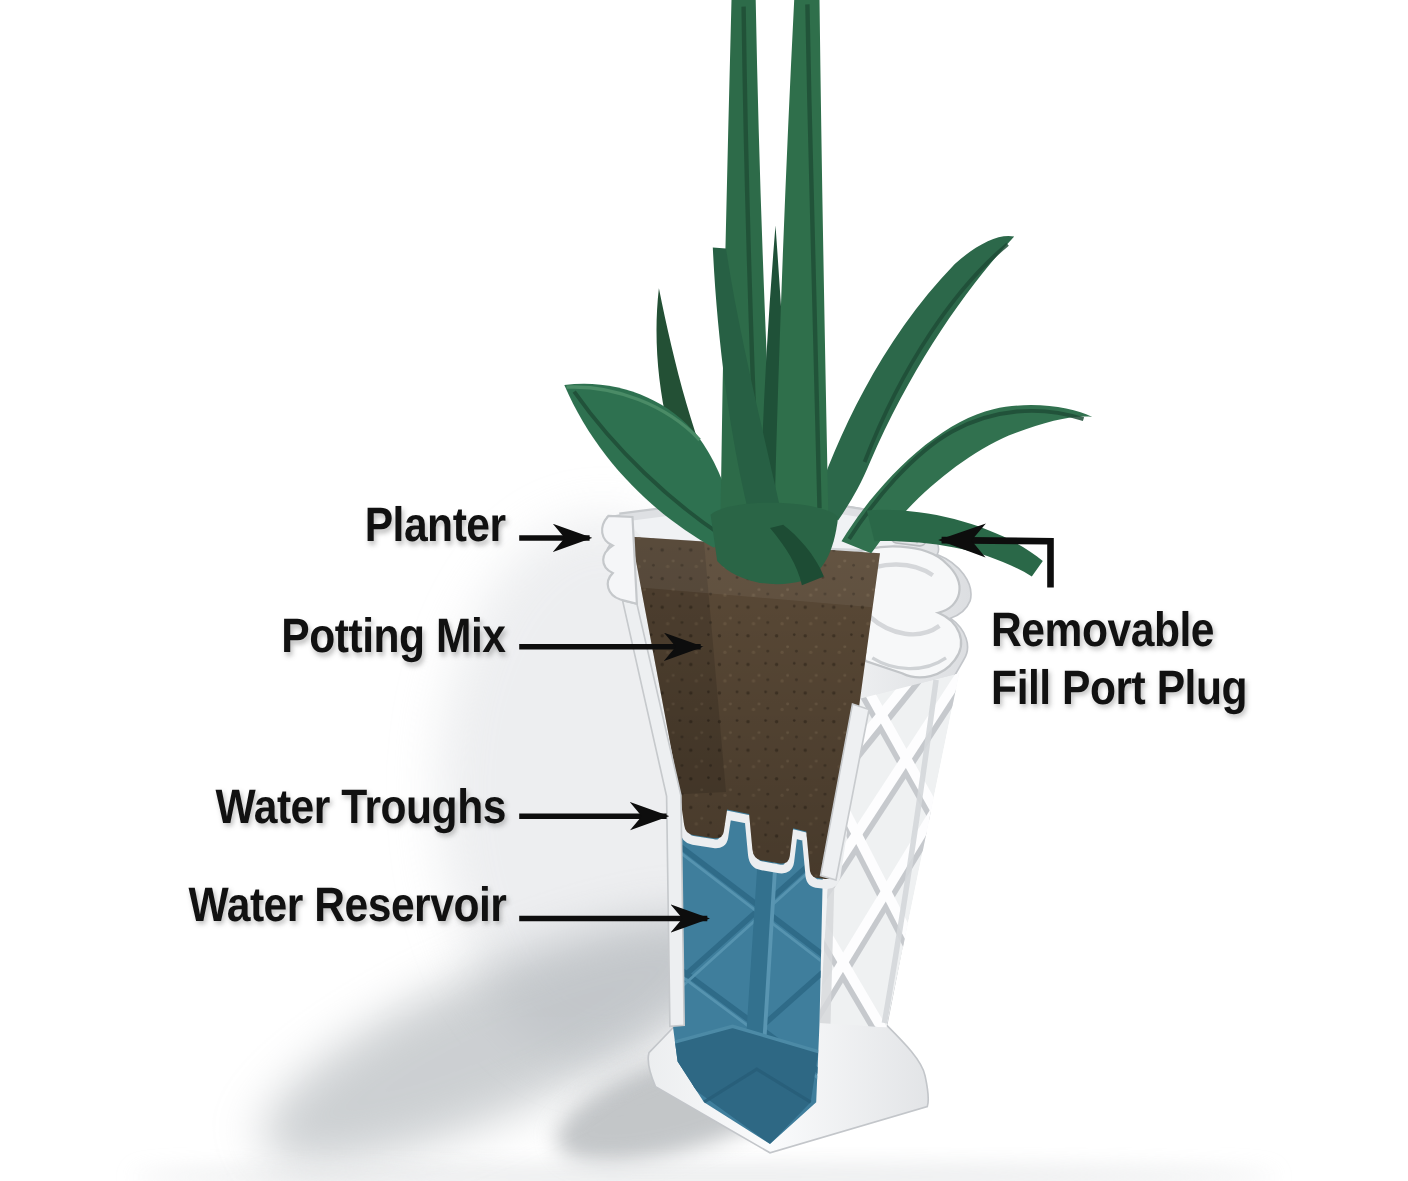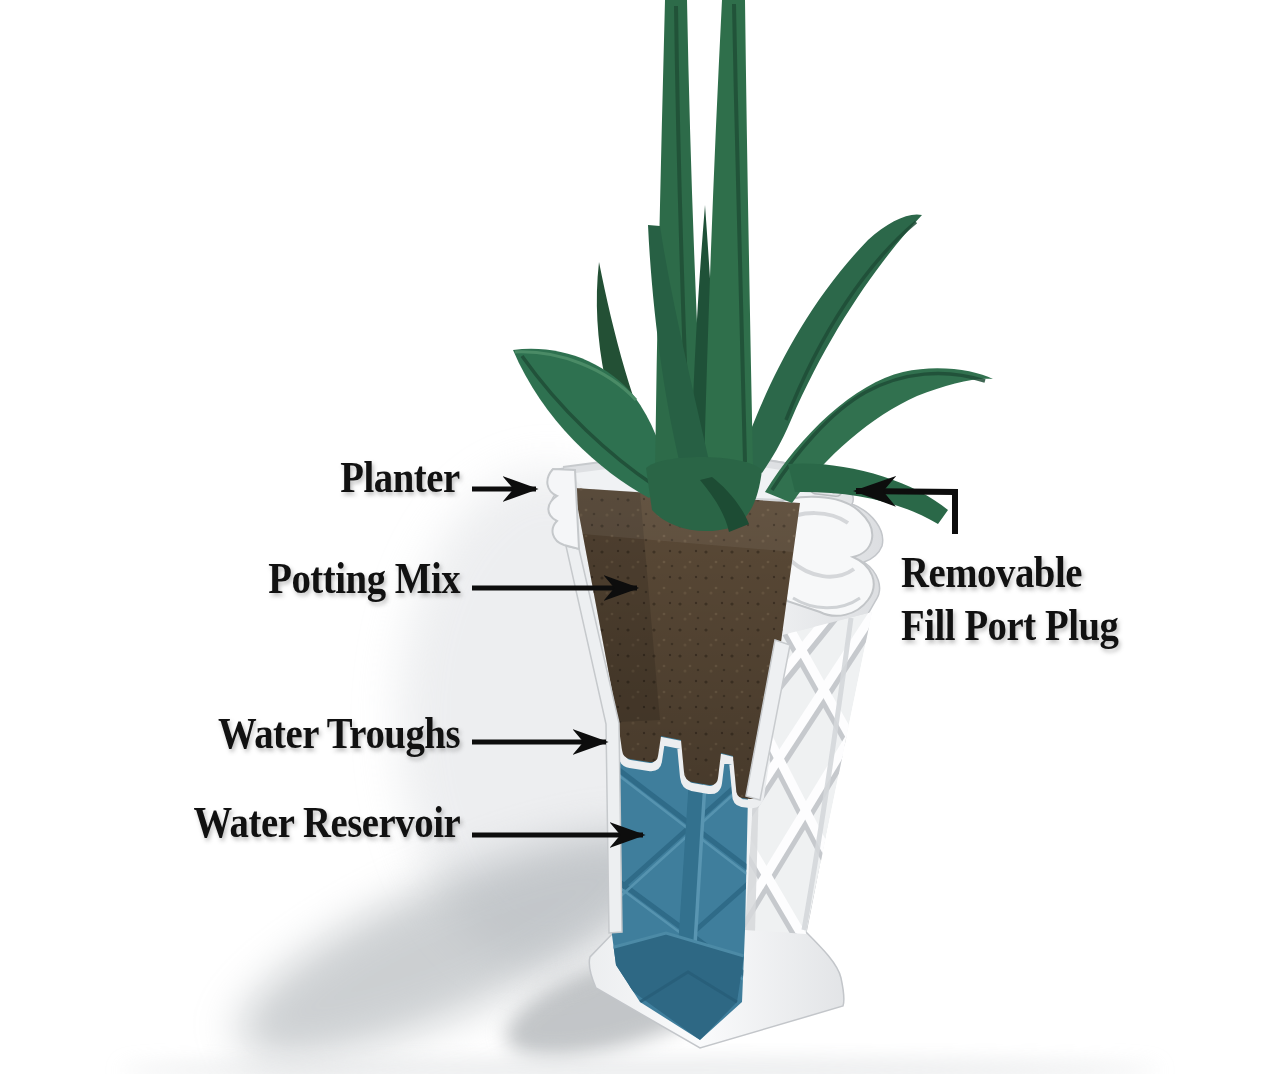--- a/index.html
+++ b/index.html
@@ -1,18 +1,18 @@
 <!DOCTYPE html>
 <html><head>
 <meta charset="utf-8">
 <style>
   html,body{margin:0;padding:0;background:#ffffff;}
   .stage{
     position:relative;width:1280px;height:1074px;overflow:hidden;
-    background:#ffffff;font-family:Liberation Serif, serif;
+    background:#ffffff;font-family:Liberation Sans, sans-serif;
   }
   .stage svg{position:absolute;left:0;top:0;}
   .callout{
     position:absolute;font-weight:700;font-size:44px;line-height:44px;
     color:#111;letter-spacing:-0.5px;white-space:nowrap;
     text-shadow:2px 3px 5px rgba(70,70,70,.35);
   }
   .callout.right-align{text-align:right;transform:scaleX(.88);transform-origin:100% 0;}
   .callout.left-align{text-align:left;transform:scaleX(.88);transform-origin:0 0;line-height:53px;}
   #lbl-planter{right:820px;top:456px;}

